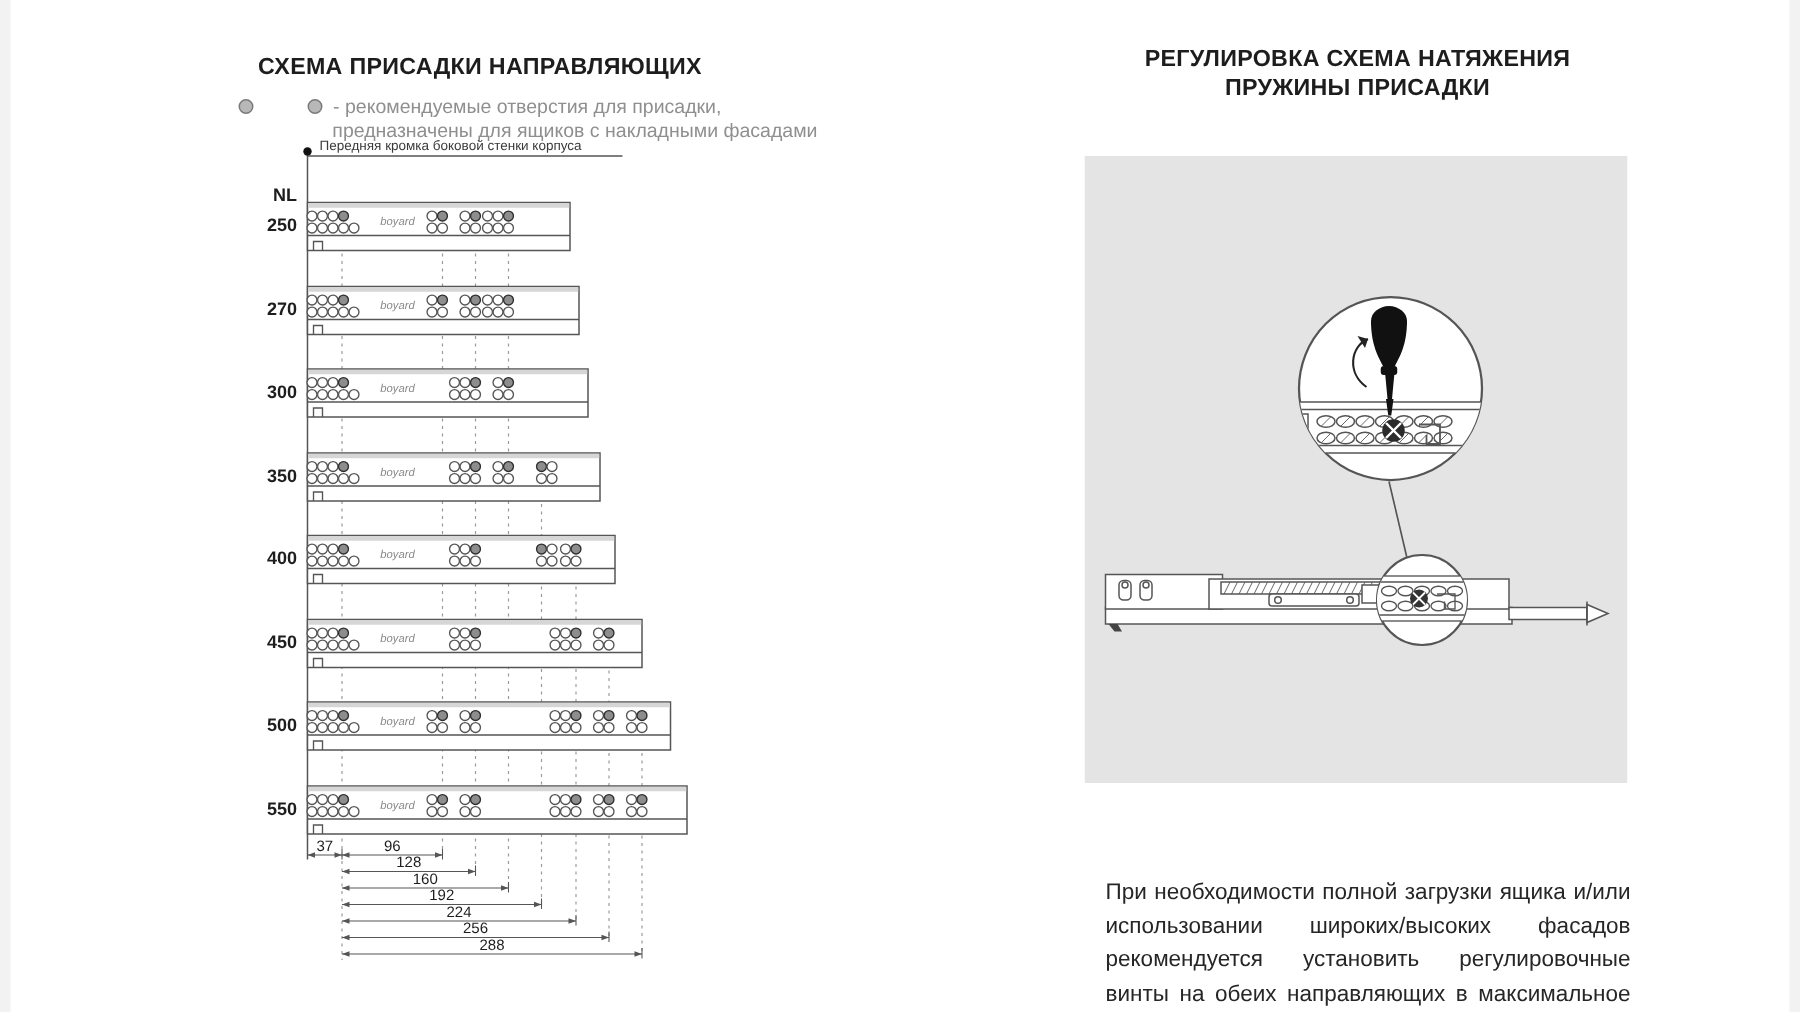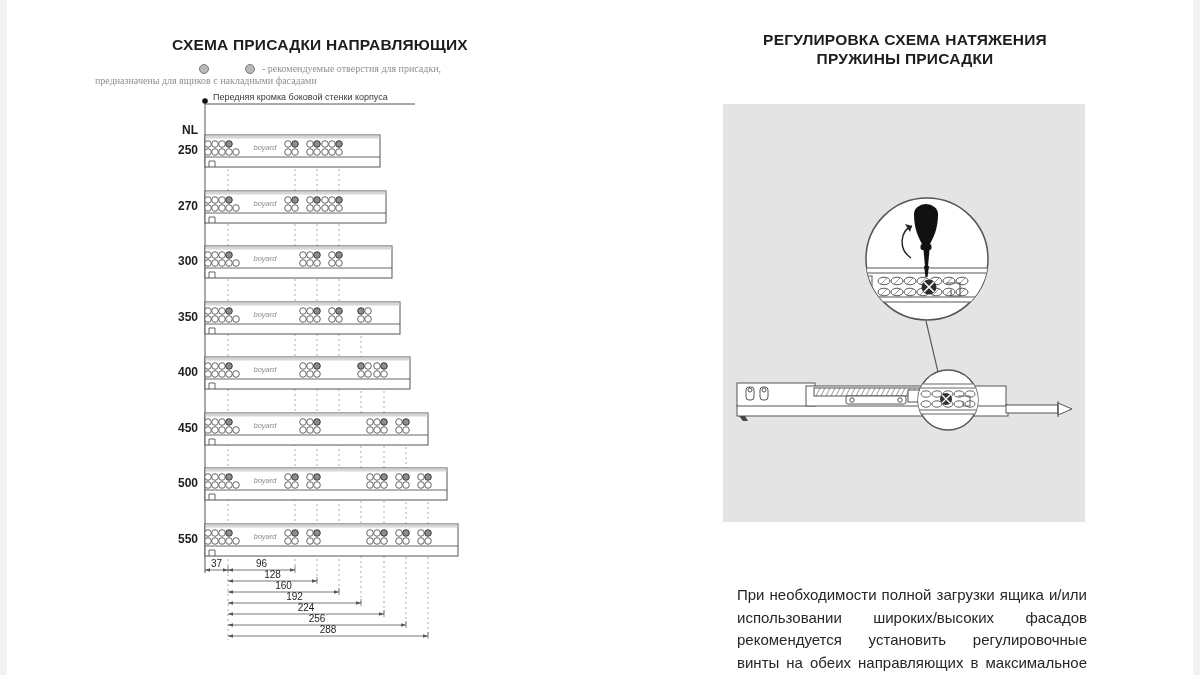--- a/index.html
+++ b/index.html
@@ -3,25 +3,25 @@
 <meta charset="utf-8">
 <style>
   html,body{margin:0;padding:0;background:#fff;}
   #page{position:relative;width:1200px;height:675px;background:#ffffff;overflow:hidden;
         font-family:"Liberation Sans", sans-serif;color:#222;}
   .edge{position:absolute;top:0;bottom:0;width:7px;background:#f2f2f2;}
   .title{position:absolute;font-weight:bold;font-size:15.5px;letter-spacing:.2px;
          text-align:center;color:#1d1d1d;}
   #left-title{left:60px;top:36px;width:520px;}
   #right-title{left:655px;top:30px;width:500px;line-height:19px;}
-  #legend{position:absolute;left:95px;top:63px;width:450px;font-size:10px;color:#8f8f8f;font-family:Liberation Serif, serif;}
+  #legend{position:absolute;left:95px;top:63px;width:450px;font-size:13px;color:#8f8f8f;}
   #legend .row1{display:flex;align-items:center;justify-content:center;gap:7px;}
   #legend .dot{width:8px;height:8px;border-radius:50%;background:#b8b8b8;border:1.5px solid #7a7a7a;display:inline-block;}
   #legend .gap{width:22px;}
-  #legend .row2{text-align:left;margin-top:1px;}
+  #legend .row2{text-align:right;margin-top:1px;}
   #diagram-svg{position:absolute;left:0;top:0;}
   #adjust-svg{position:absolute;left:723px;top:104px;}
   #body-text{position:absolute;left:737px;top:556px;width:350px;font-size:15px;
              line-height:22.5px;text-align:justify;color:#262626;margin-top:28px;}
   svg text{font-family:"Liberation Sans", sans-serif;}
 </style>
 </head>
 <body>
 <div id="page">
 

